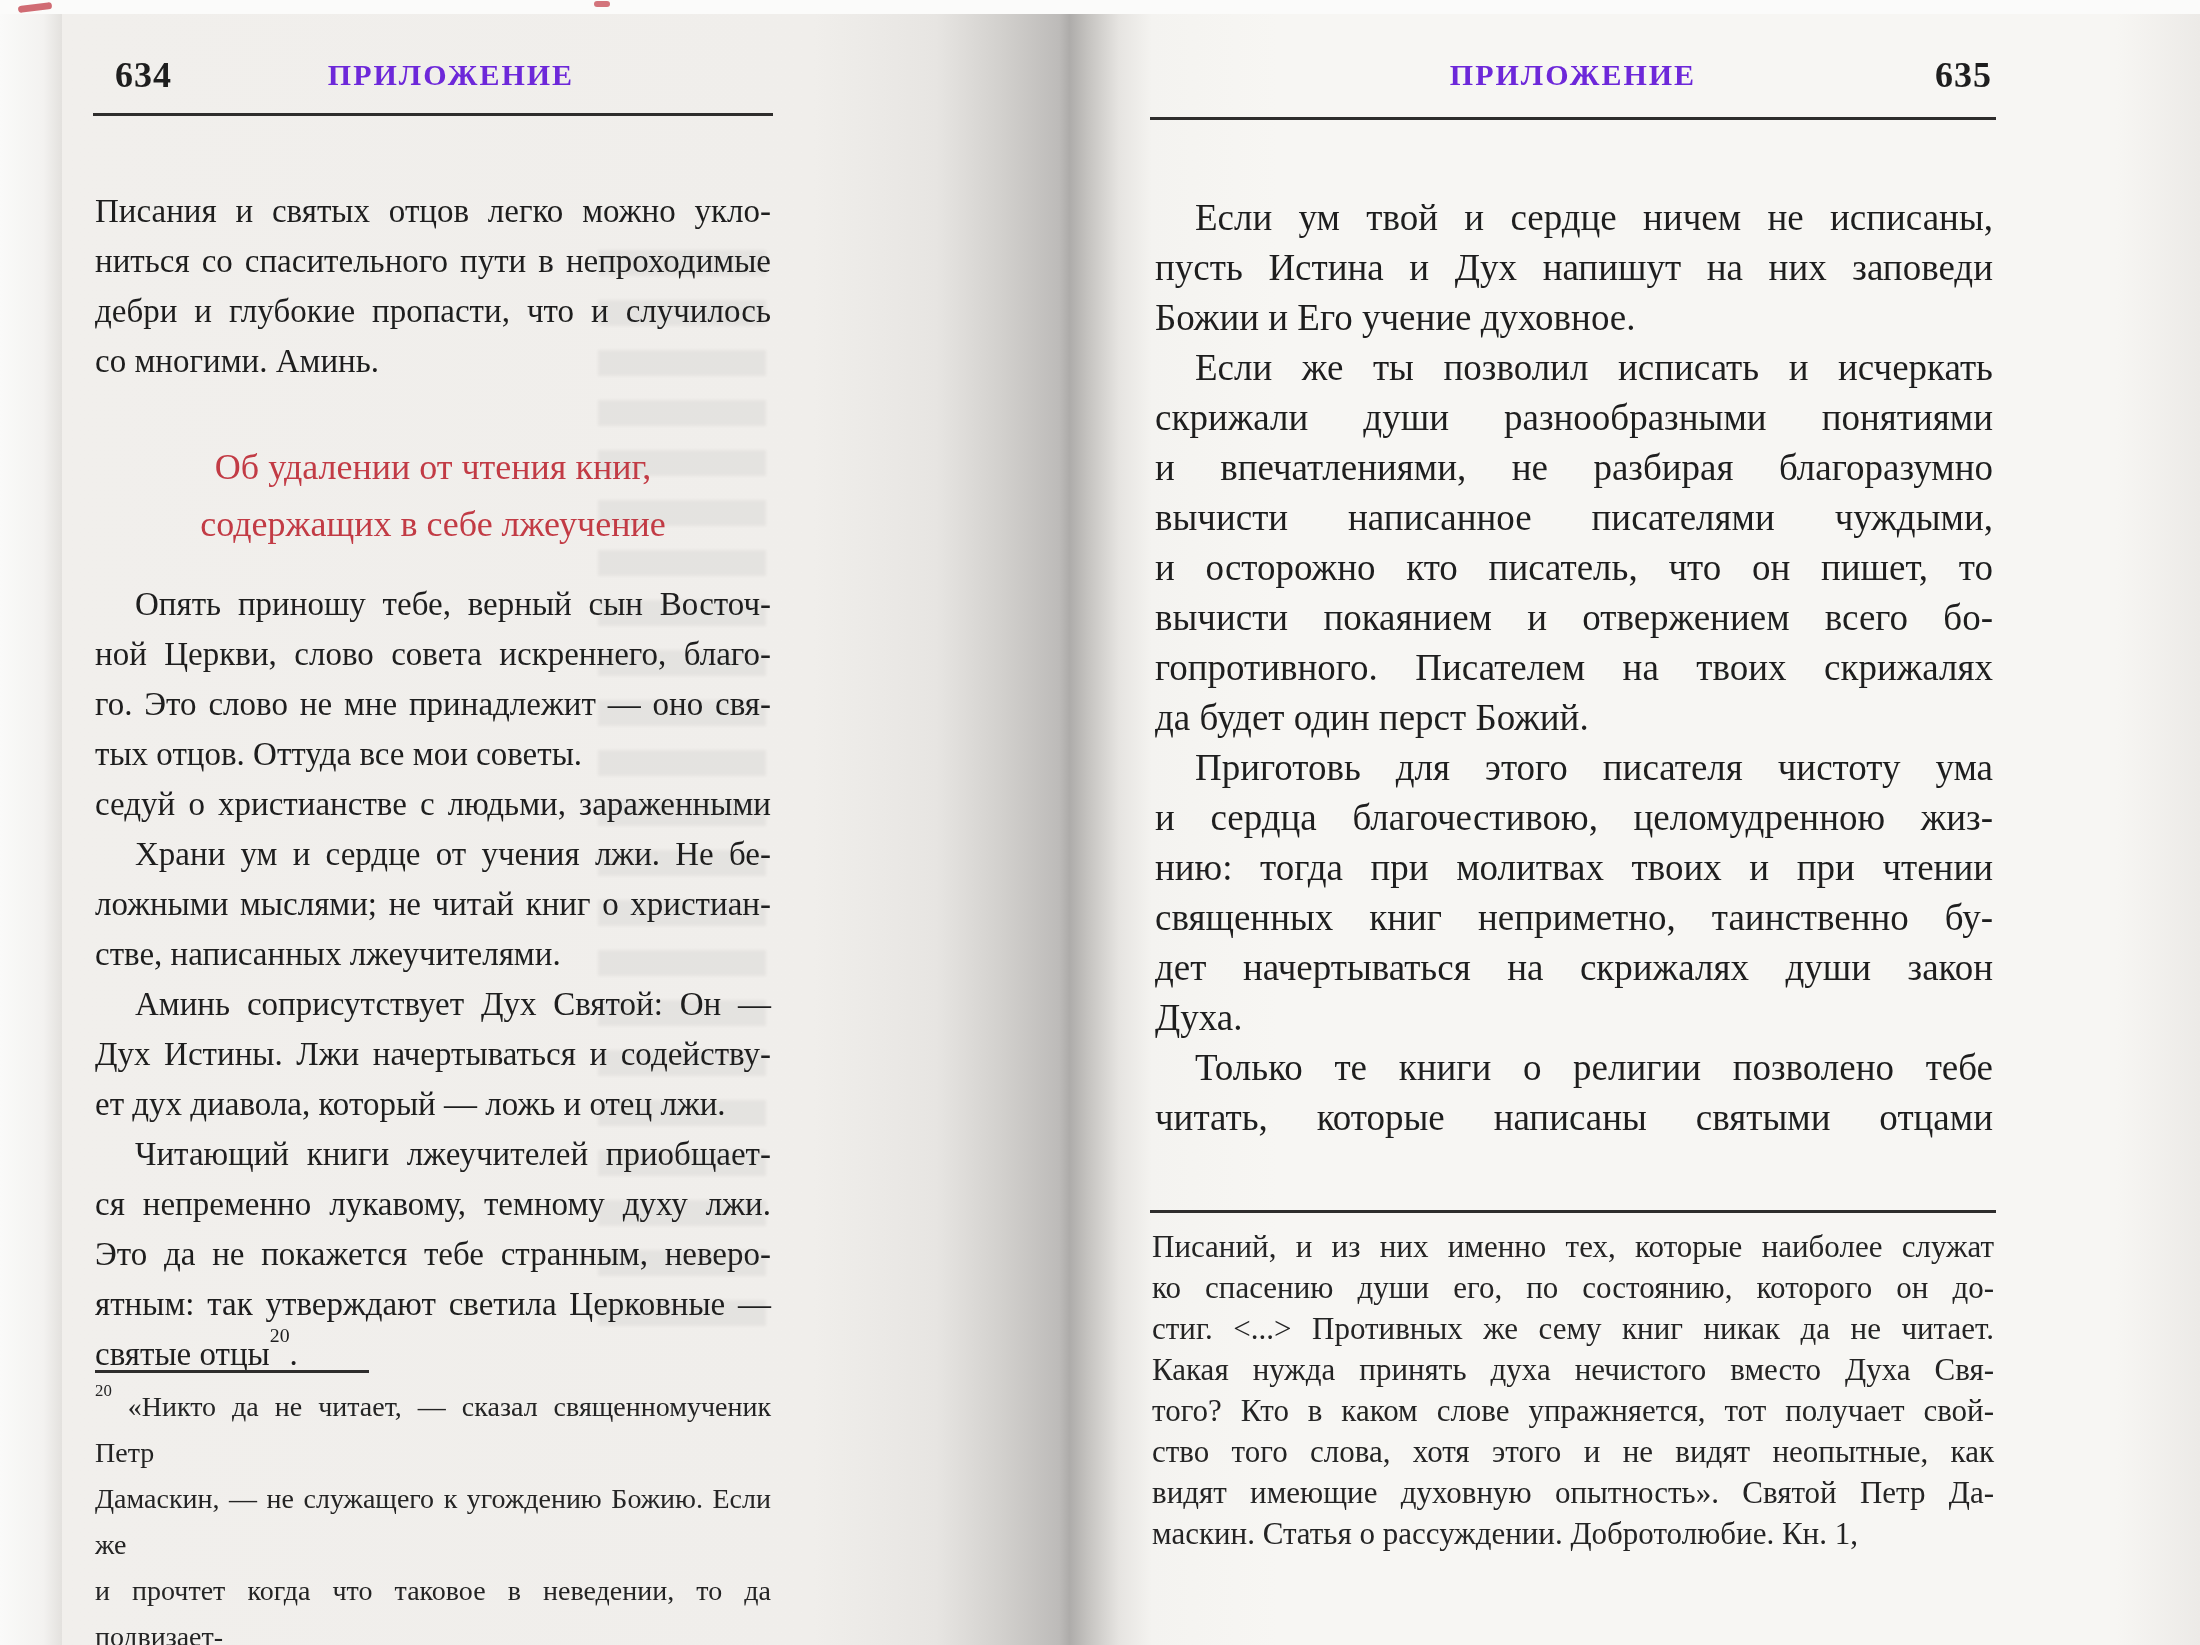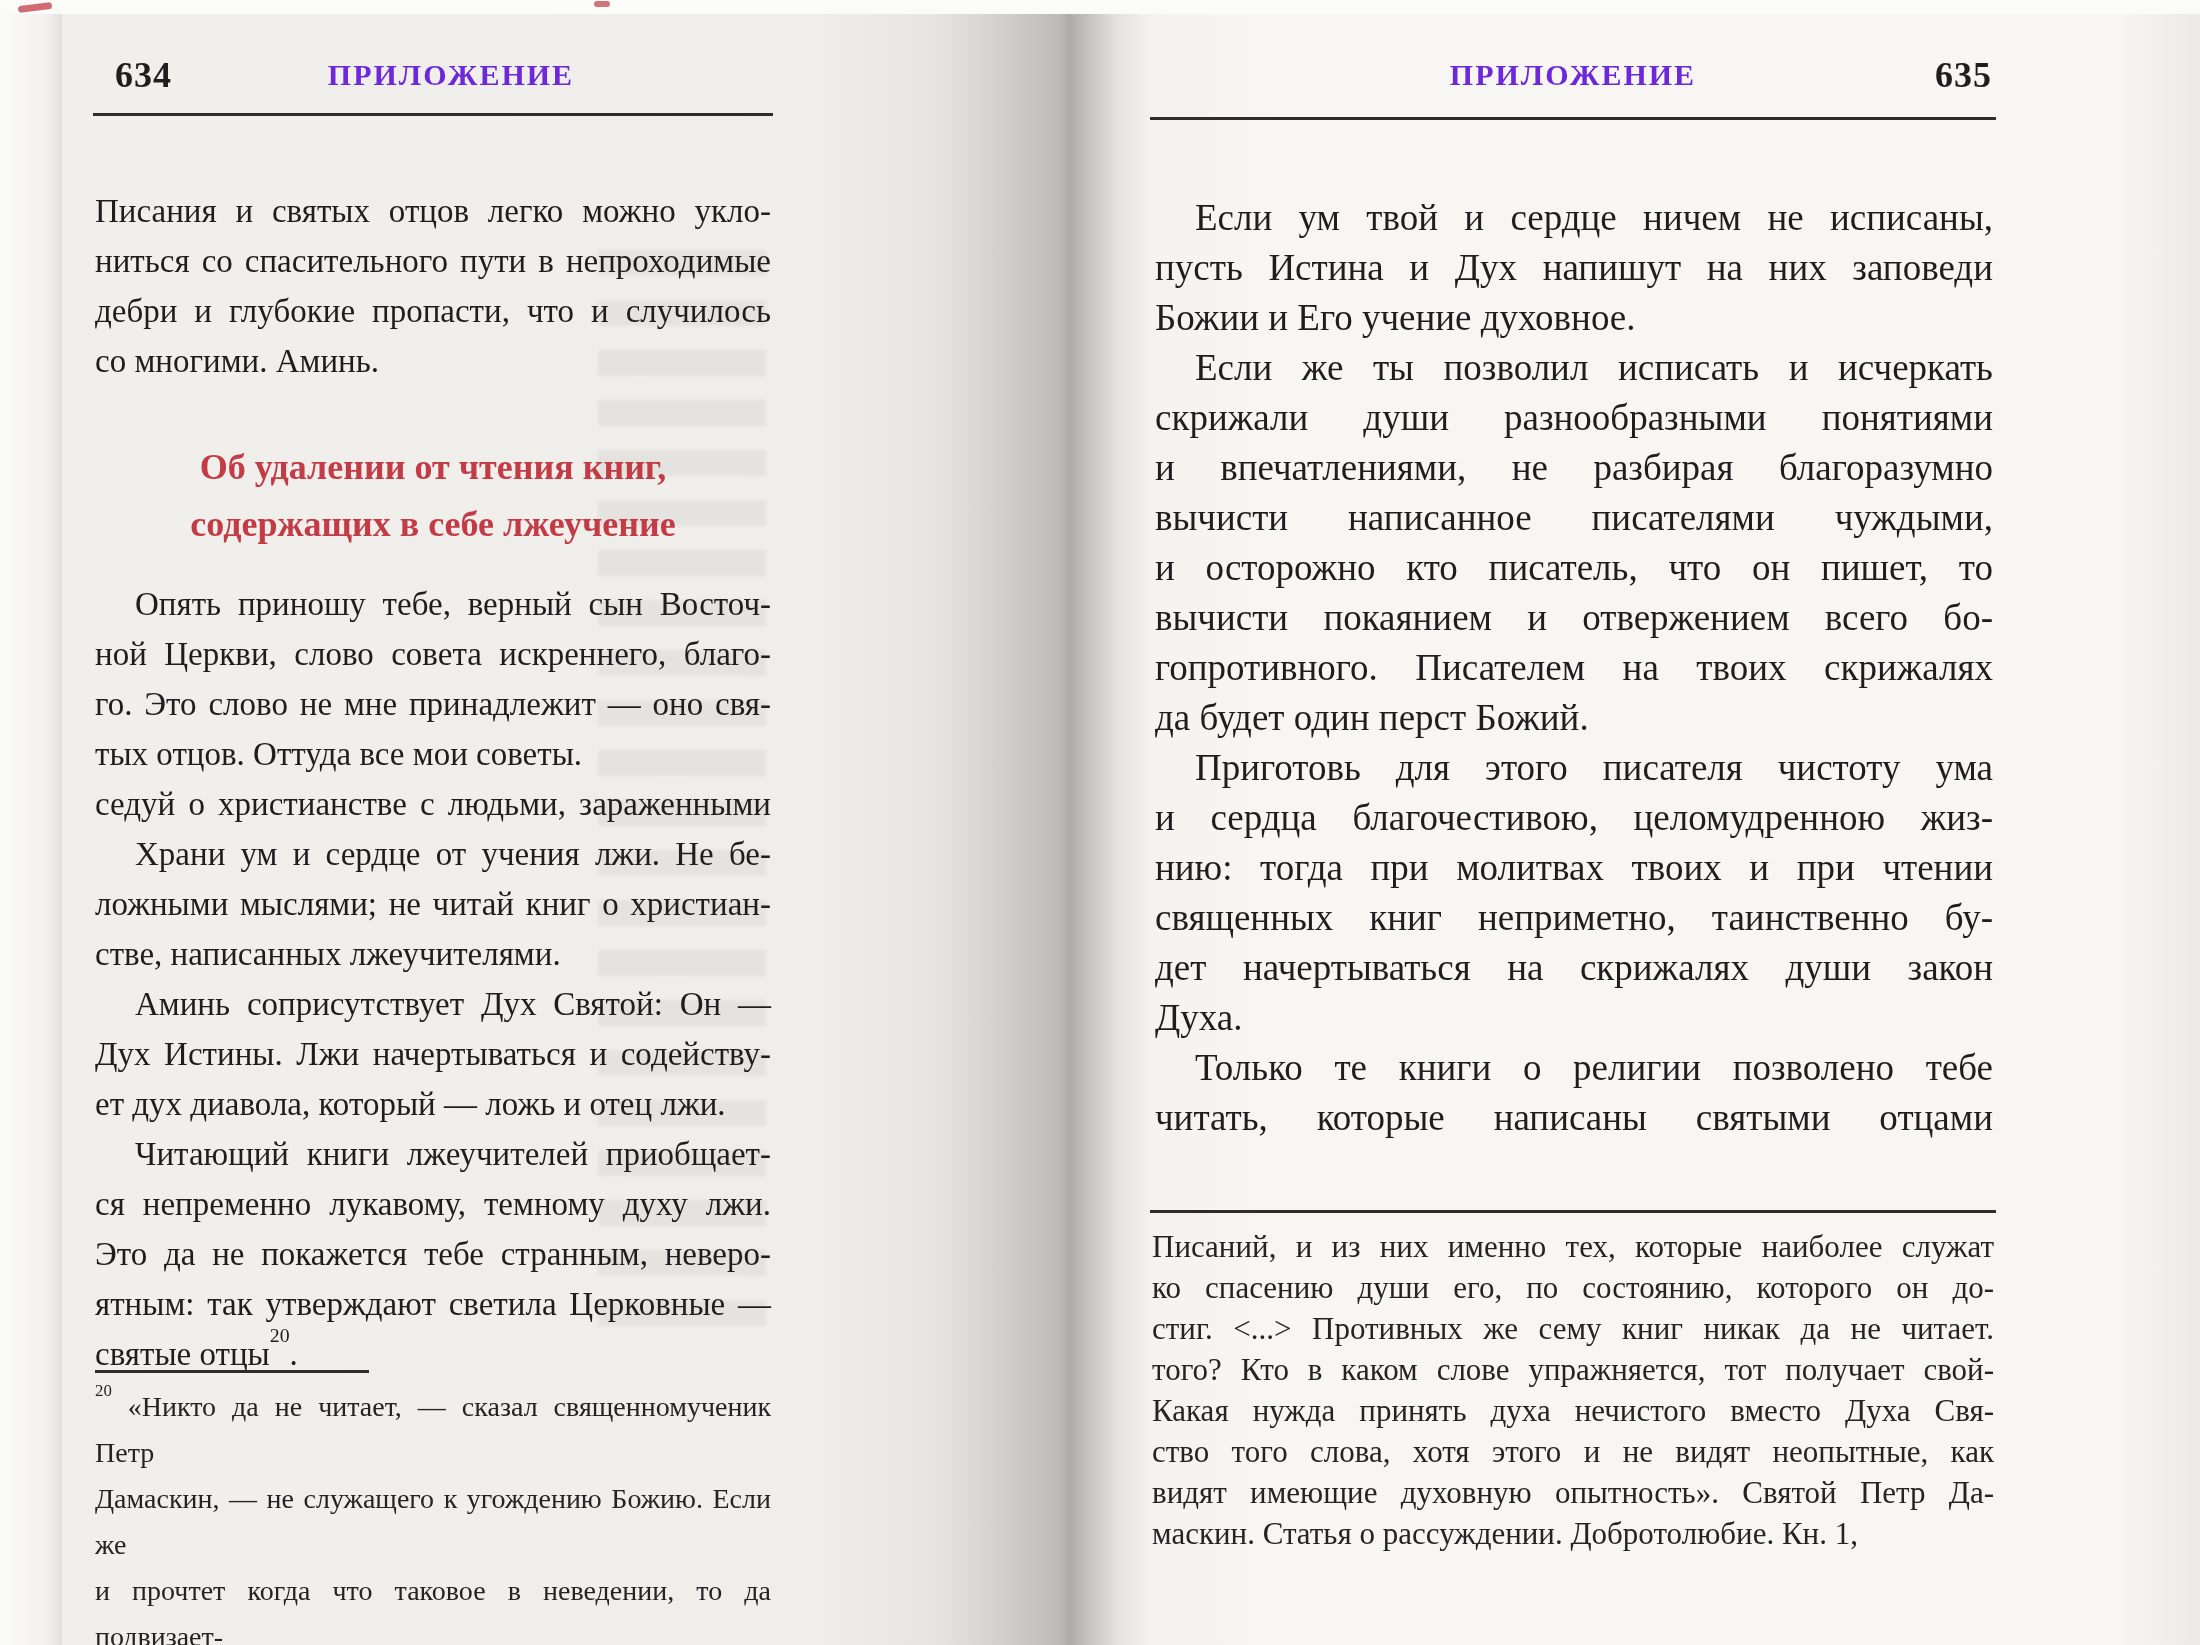--- a/index.html
+++ b/index.html
@@ -45,21 +45,21 @@
     font-size:30px;font-weight:bold;letter-spacing:2px;color:#6d28d9;}
   .hdr-rule{position:absolute;height:3px;background:#2e2d2c;}
   .hdr-rule-left{left:93px;top:113px;width:680px;}
   .hdr-rule-right{left:1150px;top:117px;width:846px;}
 
   
   .body-col{position:absolute;color:#1e1e1e;}
   .body-left{left:95px;top:186px;width:676px;font-size:33px;line-height:50px;}
   .body-right{left:1155px;top:193px;width:838px;font-size:37px;line-height:50px;}
   .para{margin:0;}
-  .heading-red{margin:53px 0 26px 0;font-size:36px;line-height:57px;font-weight:bold;color:#c23b45;}
+  .heading-red{margin:53px 0 26px 0;font-size:36px;line-height:57px;font-weight:normal;color:#c23b45;}
   .heading-red .tline{text-align:center;text-align-last:center;text-indent:0;}
 
   
   .fn-rule{position:absolute;height:3px;background:#2e2d2c;}
   .fn-rule-left{left:95px;top:1370px;width:274px;}
   .fn-rule-right{left:1150px;top:1210px;width:846px;}
   .footnote{position:absolute;color:#242424;}
   .footnote-left{left:95px;top:1384px;width:676px;font-size:28px;line-height:46px;}
   .footnote-right{left:1152px;top:1226px;width:842px;font-size:31px;line-height:41px;}
 </style>
@@ -161,20 +161,20 @@
         <div class="tline tline-indent">Только те книги о религии позволено тебе</div>
         <div class="tline">читать, которые написаны святыми отцами</div>
       </div>
   </div>
 
   <div class="fn-rule fn-rule-right"></div>
   <div class="footnote footnote-right">
       <div class="tline">Писаний, и из них именно тех, которые наиболее служат</div>
       <div class="tline">ко спасению души его, по состоянию, которого он до-</div>
       <div class="tline">стиг. &lt;...&gt; Противных же сему книг никак да не читает.</div>
+      <div class="tline">Какая нужда принять духа нечистого вместо Духа Свя-</div>
       <div class="tline">того? Кто в каком слове упражняется, тот получает свой-</div>
-      <div class="tline">Какая нужда принять духа нечистого вместо Духа Свя-</div>
       <div class="tline">ство того слова, хотя этого и не видят неопытные, как</div>
       <div class="tline">видят имеющие духовную опытность». Святой Петр Да-</div>
       <div class="tline tline-end">маскин. Статья о рассуждении. Добротолюбие. Кн. 1,</div>
     </div>
 
 </div>
 
 </body></html>

